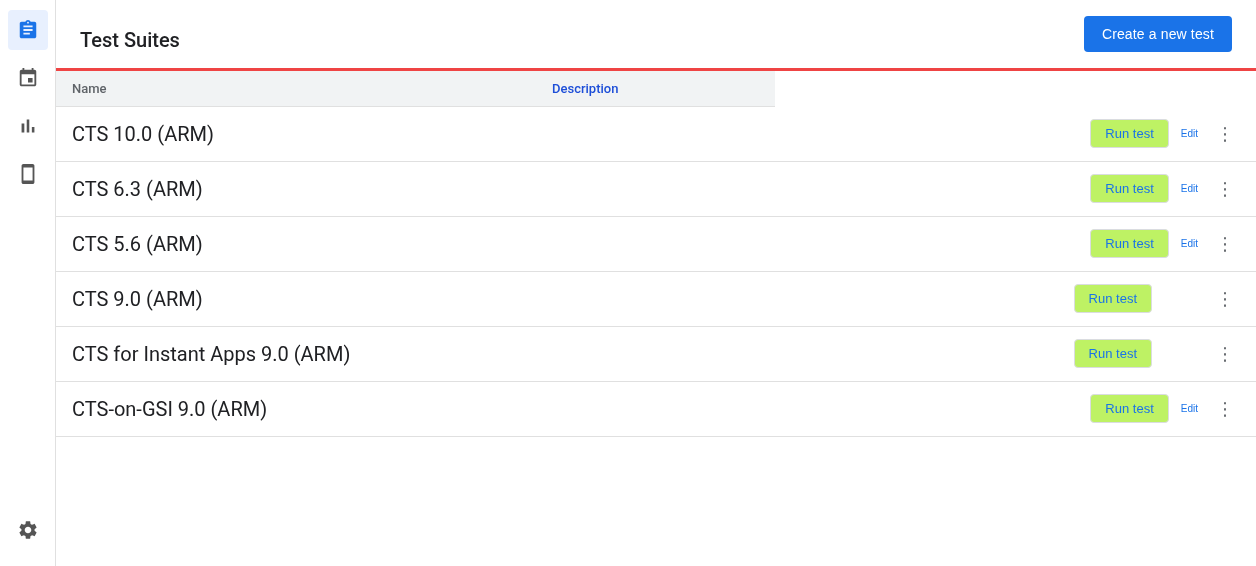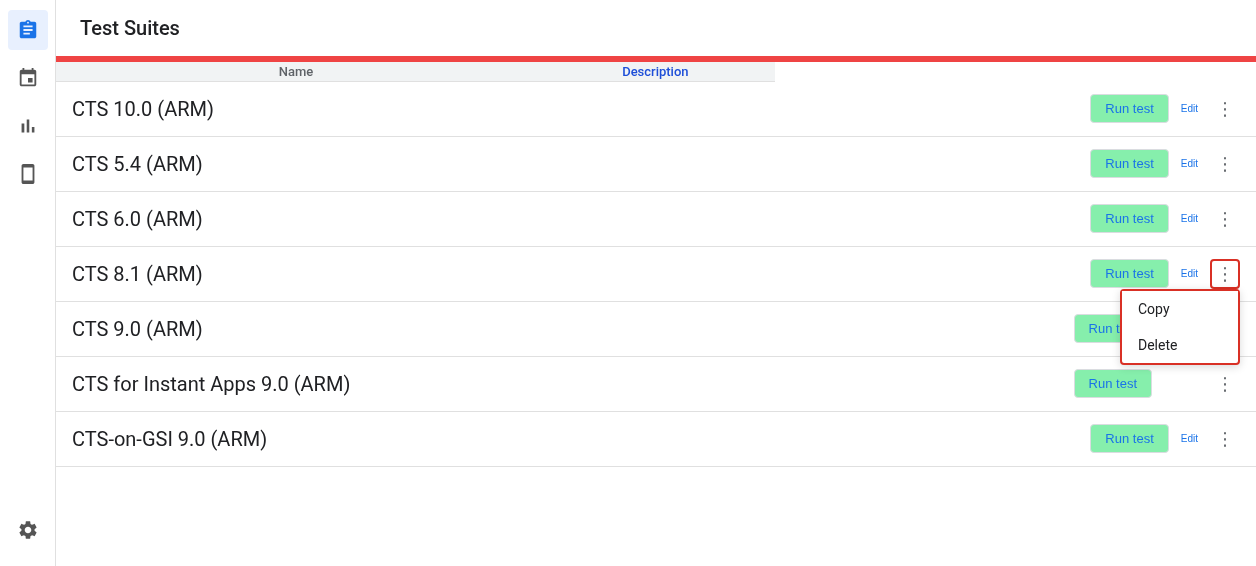--- a/index.html
+++ b/index.html
@@ -42,21 +42,21 @@
       flex-direction: column;
       overflow: hidden;
     }
 
     
     .header {
       display: flex;
       align-items: flex-end;
       justify-content: space-between;
       padding: 16px 24px;
-      border-bottom: 6px solid #ef4444;
+      border-bottom: 3px solid #ef4444;
       background: #fff;
     }
     .header-title {
       font-size: 20px;
       font-weight: 500;
       color: #202124;
     }
     .btn-primary {
       background: #1a73e8;
       color: #fff;
@@ -75,22 +75,22 @@
       overflow-y: auto;
     }
     table {
       width: 100%;
       border-collapse: collapse;
     }
     thead tr {
       background: #f1f3f4;
     }
     thead th {
-      text-align: center;
-      padding: 2px 16px;
+      text-align: left;
+      padding: 10px 16px;
       font-size: 13px;
       font-weight: 500;
       color: #5f6368;
       border-bottom: 1px solid #e0e0e0;
     }
     tbody tr {
       border-bottom: 1px solid #e0e0e0;
     }
     tbody td {
       padding: 12px 16px;
@@ -101,21 +101,21 @@
       color: #202124;
     }
     .td-actions {
       display: flex;
       align-items: center;
       justify-content: flex-end;
       gap: 4px;
       white-space: nowrap;
     }
     .btn-outline {
-      background: #86efac;
+      background: #bef264;
       color: #1a73e8;
       border: 1px solid #dadce0;
       border-radius: 4px;
       padding: 6px 14px;
       font-size: 13px;
       font-weight: 500;
       cursor: pointer;
     }
     .btn-text {
       background: none;
@@ -202,20 +202,21 @@
     <svg viewBox="0 0 24 24" fill="currentColor">
       <path d="M19.14,12.94c0.04-0.3,0.06-0.61,0.06-0.94c0-0.32-0.02-0.64-0.07-0.94l2.03-1.58c0.18-0.14,0.23-0.41,0.12-0.61 l-1.92-3.32c-0.12-0.22-0.37-0.29-0.59-0.22l-2.39,0.96c-0.5-0.38-1.03-0.7-1.62-0.94L14.4,2.81c-0.04-0.24-0.24-0.41-0.48-0.41 h-3.84c-0.24,0-0.43,0.17-0.47,0.41L9.25,5.35C8.66,5.59,8.12,5.92,7.63,6.29L5.24,5.33c-0.22-0.08-0.47,0-0.59,0.22L2.74,8.87 C2.62,9.08,2.66,9.34,2.86,9.48l2.03,1.58C4.84,11.36,4.8,11.69,4.8,12s0.02,0.64,0.07,0.94l-2.03,1.58 c-0.18,0.14-0.23,0.41-0.12,0.61l1.92,3.32c0.12,0.22,0.37,0.29,0.59,0.22l2.39-0.96c0.5,0.38,1.03,0.7,1.62,0.94l0.36,2.54 c0.05,0.24,0.24,0.41,0.48,0.41h3.84c0.24,0,0.44-0.17,0.47-0.41l0.36-2.54c0.59-0.24,1.13-0.56,1.62-0.94l2.39,0.96 c0.22,0.08,0.47,0,0.59-0.22l1.92-3.32c0.12-0.22,0.07-0.47-0.12-0.61L19.14,12.94z M12,15.6c-1.98,0-3.6-1.62-3.6-3.6 s1.62-3.6,3.6-3.6s3.6,1.62,3.6,3.6S13.98,15.6,12,15.6z"></path>
     </svg>
   </div>
 </div>
 
 <div class="main">
 
   <div class="header">
     <h1 class="header-title">Test Suites</h1>
+    <button class="btn-primary">Create a new test</button>
   </div>
 
   <div class="table-container">
     <table>
       <thead>
         <tr>
           <th style="width:40%">Name</th>
           <th style="color:#1d4ed8">Description</th>
         </tr>
       </thead>
@@ -225,55 +226,38 @@
             <td></td>
             <td>
               <div class="td-actions">
                 <button class="btn-outline">Run test</button>
                 <button class="btn-text">Edit</button>
                 <button class="btn-icon">⋮</button>
               </div>
             </td>
           </tr>
           <tr>
-            <td class="td-name">CTS 5.4 (ARM)</td>
-            <td></td>
-            <td>
-              <div class="td-actions">
-                <button class="btn-outline">Run test</button>
-                <button class="btn-text">Edit</button>
-                <button class="btn-icon">⋮</button>
-              </div>
-            </td>
-          </tr>
-          <tr>
-            <td class="td-name">CTS 6.0 (ARM)</td>
-            <td></td>
-            <td>
-              <div class="td-actions">
-                <button class="btn-outline">Run test</button>
-                <button class="btn-text">Edit</button>
-                <button class="btn-icon">⋮</button>
-              </div>
-            </td>
-          </tr>
-          <tr>
-            <td class="td-name">CTS 8.1 (ARM)</td>
-            <td></td>
-            <td>
-              <div class="td-actions">
-                <button class="btn-outline">Run test</button>
-                <button class="btn-text">Edit</button>
-                <div class="dropdown-wrapper">
-                  <button class="btn-icon highlighted">⋮</button>
-                  <div class="dropdown-menu">
-                    <div class="dropdown-menu-item active-item">Copy</div>
-                    <div class="dropdown-menu-item">Delete</div>
-                  </div>
-                </div>
+            <td class="td-name">CTS 6.3 (ARM)</td>
+            <td></td>
+            <td>
+              <div class="td-actions">
+                <button class="btn-outline">Run test</button>
+                <button class="btn-text">Edit</button>
+                <button class="btn-icon">⋮</button>
+              </div>
+            </td>
+          </tr>
+          <tr>
+            <td class="td-name">CTS 5.6 (ARM)</td>
+            <td></td>
+            <td>
+              <div class="td-actions">
+                <button class="btn-outline">Run test</button>
+                <button class="btn-text">Edit</button>
+                <button class="btn-icon">⋮</button>
               </div>
             </td>
           </tr>
           <tr>
             <td class="td-name">CTS 9.0 (ARM)</td>
             <td></td>
             <td>
               <div class="td-actions">
                 <button class="btn-outline">Run test</button>
                 <span style="display: inline-block; width: 50px;"></span>

